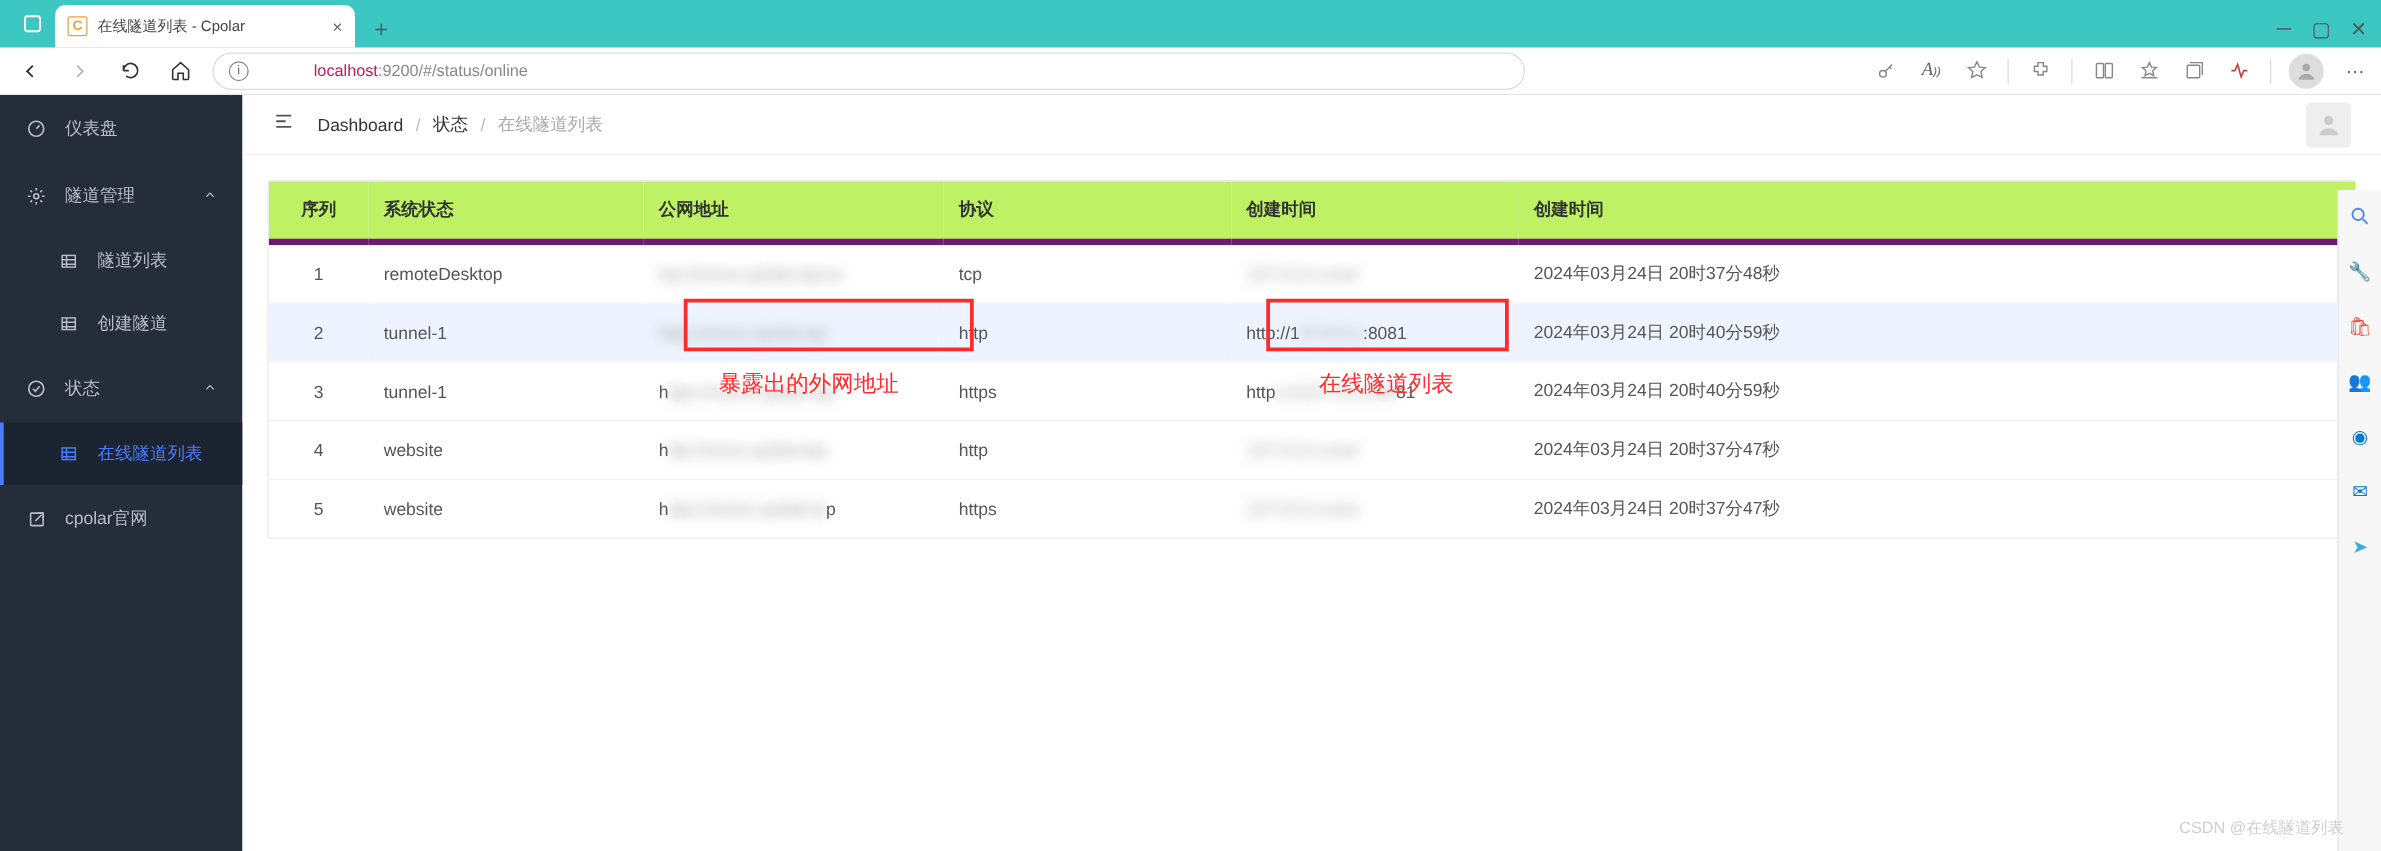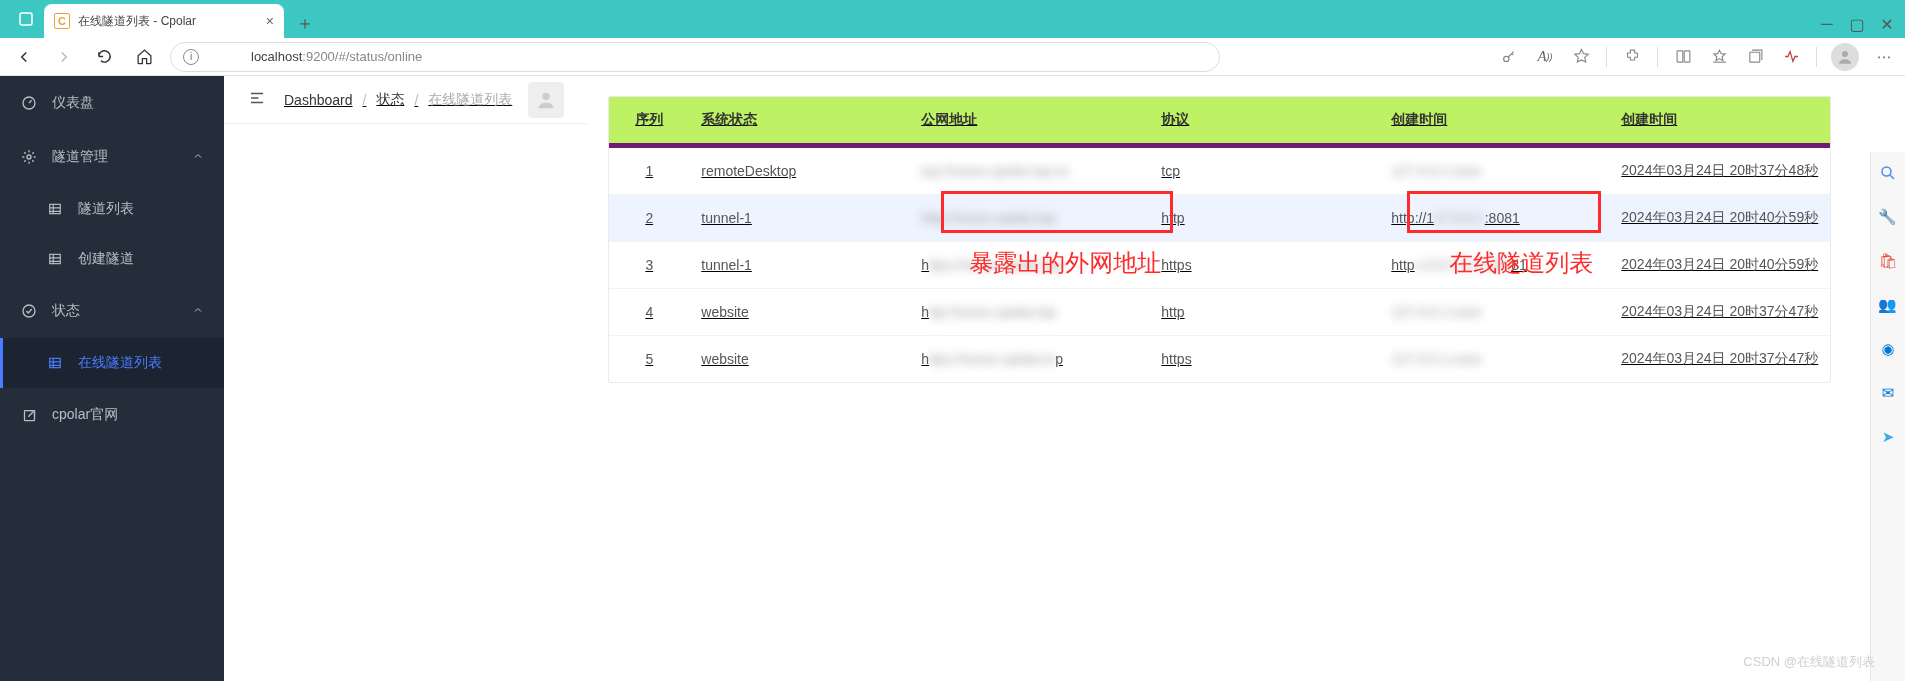--- a/index.html
+++ b/index.html
@@ -12,44 +12,44 @@
 .tab { background: #fff; height: 34px; min-width: 240px; border-radius: 8px 8px 0 0; display: flex; align-items: center; padding: 0 10px; gap: 8px; font-size: 12px; color: #444; }
 .tab .favicon { width: 16px; height: 16px; background: #fff; border: 1px solid #e8a33d; border-radius: 2px; display: flex; align-items: center; justify-content: center; color: #e8a33d; font-weight: bold; font-size: 11px; }
 .tab .close { margin-left: auto; color: #666; font-size: 14px; }
 .new-tab { width: 30px; height: 30px; display: flex; align-items: center; justify-content: center; color: #555; font-size: 18px; margin-left: 6px; }
 
 .addr-bar { height: 38px; background: #fff; display: flex; align-items: center; padding: 0 10px; gap: 12px; border-bottom: 1px solid #e5e5e5; }
 .nav-btn { width: 28px; height: 28px; display: flex; align-items: center; justify-content: center; color: #555; border-radius: 4px; }
 .nav-btn.disabled { color: #bbb; }
 .url-field { flex: 0 0 1050px; height: 30px; border: 1px solid #ddd; border-radius: 15px; display: flex; align-items: center; padding: 0 12px; gap: 8px; font-size: 13px; color: #666; }
 .url-field .info-icon { width: 16px; height: 16px; border: 1px solid #888; border-radius: 50%; display: flex; align-items: center; justify-content: center; font-size: 10px; }
-.url-text .host { color: #404040; padding-left: 44px; }
+.url-text .host { color: #be185d; padding-left: 44px; }
 .url-text .path { color: #888; }
 .addr-right { margin-left: auto; display: flex; align-items: center; gap: 14px; color: #666; }
 .addr-right .ico { width: 22px; height: 22px; display: flex; align-items: center; justify-content: center; font-size: 15px; }
 .addr-right .sep { width: 1px; height: 20px; background: #ddd; }
 .avatar-btn { width: 28px; height: 28px; border-radius: 50%; background: #ddd; display: flex; align-items: center; justify-content: center; }
 
 
 .app { display: flex; height: 605px; position: relative; }
 
 
-.sidebar { width: 224px; background: #252d3a; color: #b8bec8; font-size: 14px; height: 100%; overflow: hidden; }
+.sidebar { width: 194px; background: #252d3a; color: #b8bec8; font-size: 14px; height: 100%; overflow: hidden; }
 .sb-item { height: 54px; display: flex; align-items: center; padding: 0 20px; gap: 14px; cursor: pointer; position: relative; }
 .sb-item.sub { padding-left: 46px; height: 50px; }
 .sb-item.active { background: #1b2430; }
 .sb-item.active::before { content: ""; position: absolute; left: 0; top: 0; bottom: 0; width: 3px; background: #4a7cff; }
 .sb-item.active span { color: #4a7cff; }
 .sb-item.active .sb-icon svg { stroke: #4a7cff; fill: #4a7cff; }
 .sb-chevron { margin-left: auto; }
 .sb-icon { width: 18px; height: 18px; display: flex; align-items: center; justify-content: center; }
 .sb-icon svg { stroke: #b8bec8; }
 
 
-.main { flex: 1; background: #fff; display: flex; flex-direction: row; text-decoration: underline; }
+.main { flex: 1; background: #fff; display: flex; flex-direction: column; }
 .topbar { height: 48px; display: flex; align-items: center; padding: 0 24px; gap: 16px; border-bottom: 1px solid #f0f0f0; }
 .hamburger { width: 20px; color: #555; }
 .breadcrumb { display: flex; align-items: center; gap: 10px; font-size: 14px; color: #333; }
 .breadcrumb .sep { color: #bbb; }
 .breadcrumb .current { color: #aaa; }
 .topbar .user-ava { margin-left: auto; width: 36px; height: 36px; border-radius: 4px; background: #eee; display: flex; align-items: center; justify-content: center; }
 
 .content { padding: 20px; }
 .table-card { border: 1px solid #eaeaea; border-radius: 2px; overflow: hidden; }
 table { width: 100%; border-collapse: collapse; font-size: 14px; }
@@ -60,21 +60,21 @@
 .col-idx { width: 80px; text-align: center; }
 .col-name { width: 220px; }
 .col-pub { width: 240px; }
 .col-proto { width: 230px; }
 .col-local { width: 230px; }
 .col-time { width: auto; }
 .blur { filter: blur(5px); display: inline-block; color: #999; }
 
 
 .redbox { position: absolute; border: 3px solid #ff2a2a; pointer-events: none; }
-.annot { position: absolute; color: #ff2a2a; font-size: 24px; font-weight: 500; pointer-events: none; }
+.annot { position: absolute; color: #ff2a2a; font-size: 18px; font-weight: 500; pointer-events: none; }
 
 
 .watermark { position: absolute; right: 30px; bottom: 10px; color: #d0d0d0; font-size: 13px; }
 
 
 .edge-sidebar { position: absolute; right: 0; top: 76px; width: 35px; height: 605px; background: #f7f7f7; border-left: 1px solid #e5e5e5; display: flex; flex-direction: column; align-items: center; padding-top: 10px; gap: 22px; }
 .edge-sidebar .eico { width: 22px; height: 22px; display: flex; align-items: center; justify-content: center; font-size: 15px; }
 </style>
 </head>
 <body>

